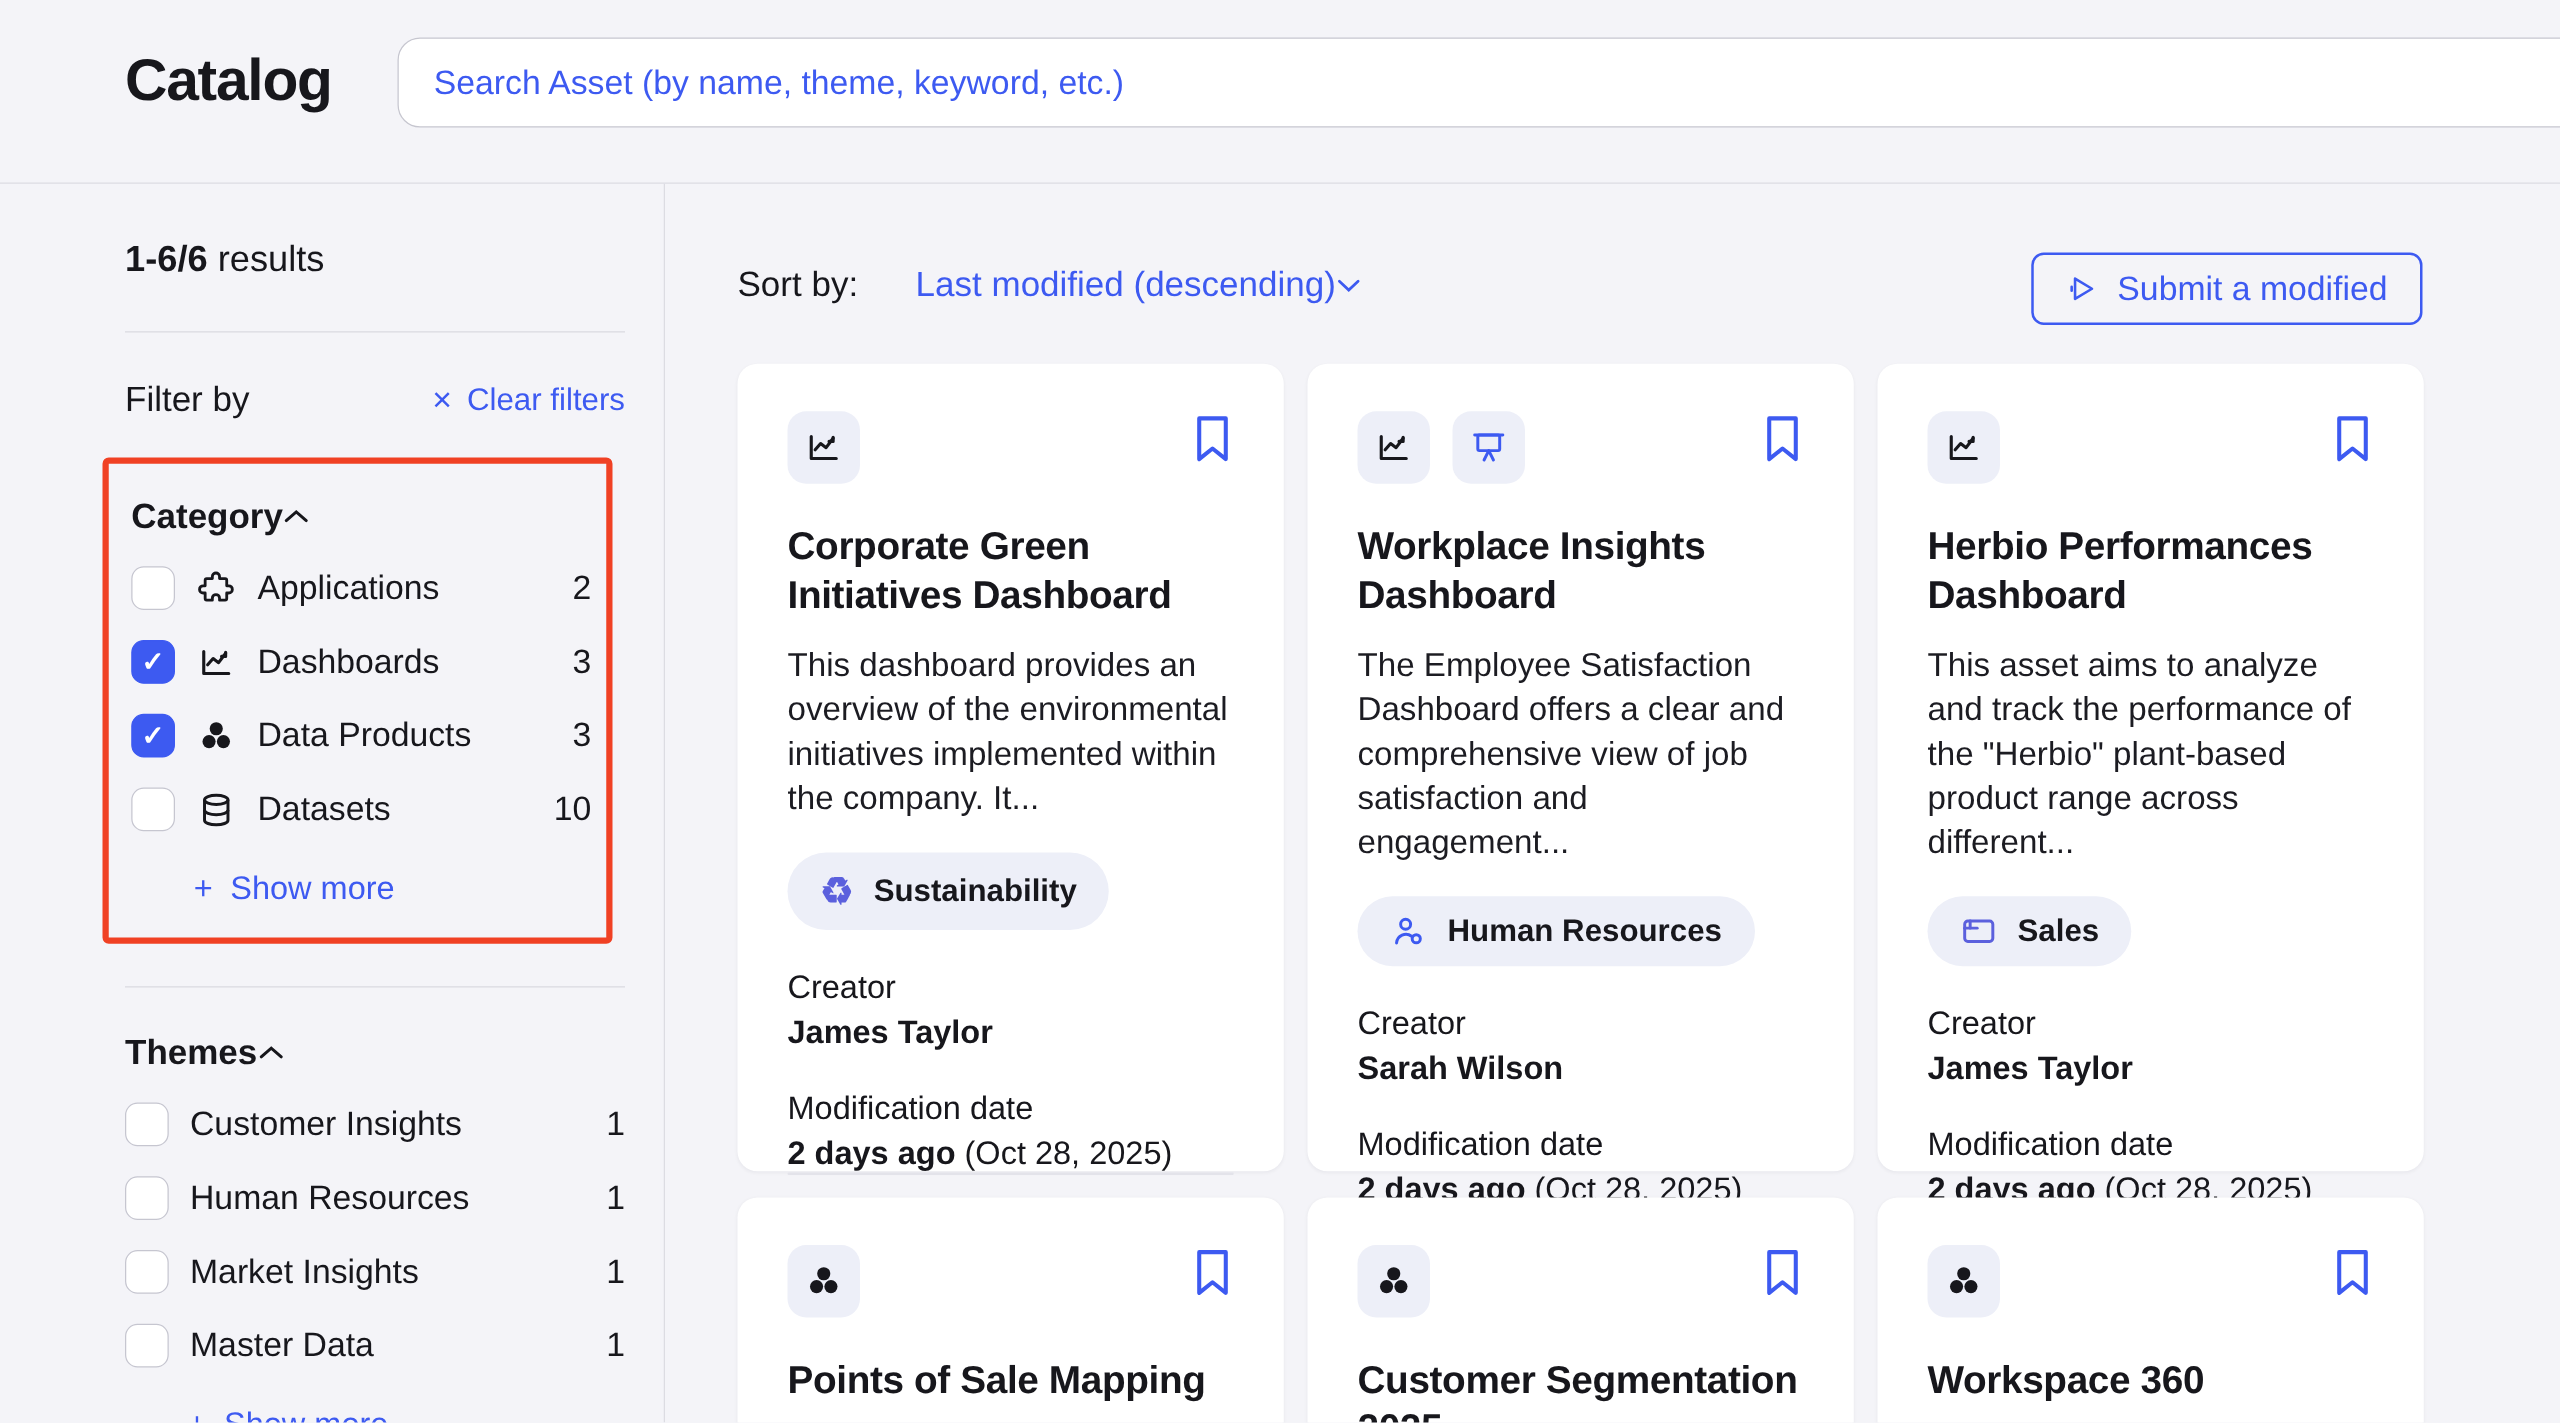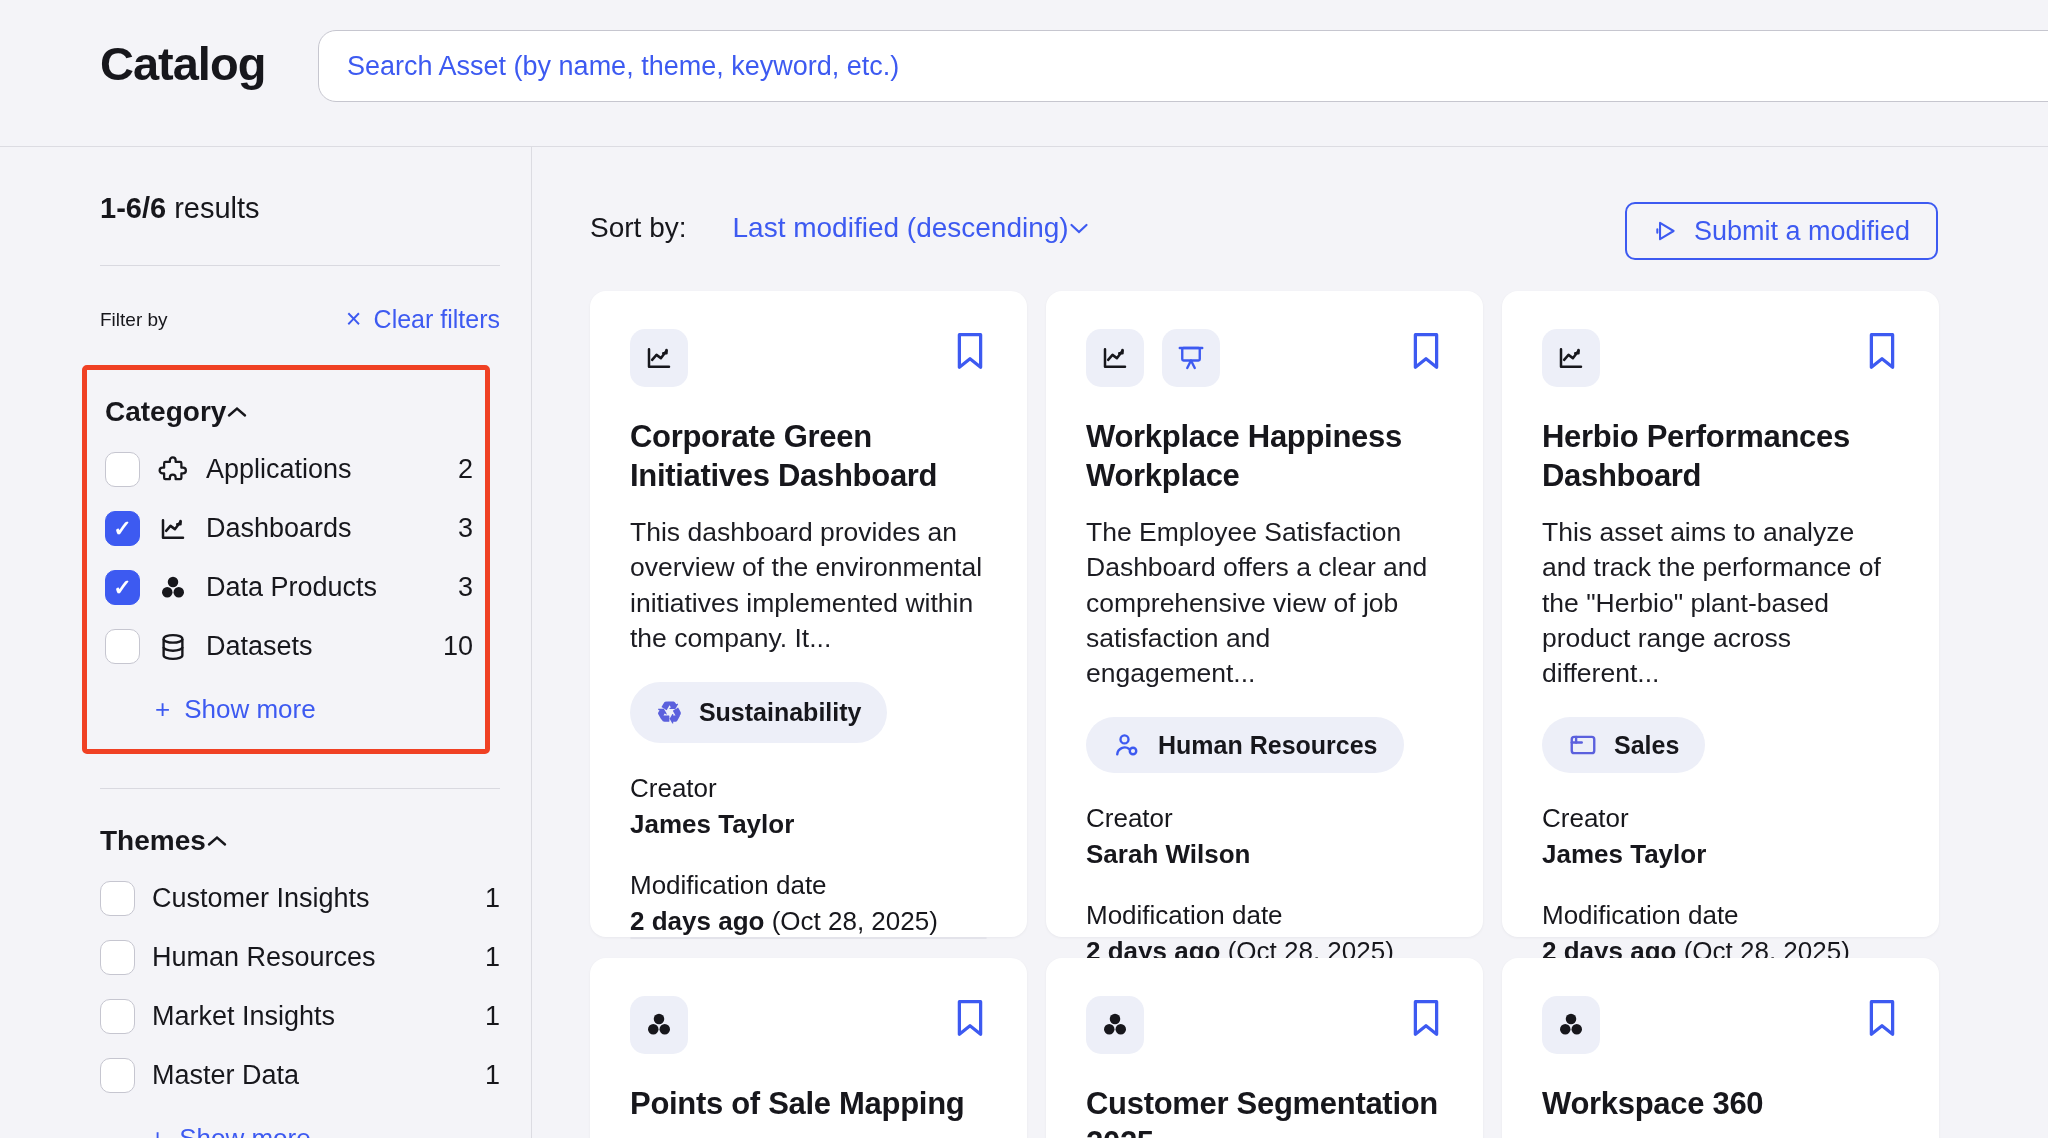--- a/index.html
+++ b/index.html
@@ -19,21 +19,21 @@
   .search-icon { position:absolute; right:22px; top:19px; }
   .header-divider { position:absolute; left:0; top:146px; width:2048px; height:1px; background:#dcdce2; }
   .v-divider { position:absolute; left:531px; top:147px; width:1px; height:991px; background:#dcdce2; }
 
   
   .sidebar { position:absolute; left:100px; top:192px; width:400px; }
   .results { font-size:29px; }
   .results b { font-weight:800; }
   .sb-divider { border:none; border-top:1px solid #d9d9e0; margin:40px 0 0 0; }
   .filter-row { margin-top:38px; display:flex; justify-content:space-between; align-items:center; }
-  .filter-row .flabel { font-size:19px;text-align:center; }
+  .filter-row .flabel { font-size:28px;text-align:center; }
   .clear-filters { color:#3D5AF1; font-size:25px; display:flex; align-items:center; gap:12px; cursor:pointer; }
   .clear-filters .x { font-size:27px; }
 
   .category-box { margin:30px 0 0 -18px; width:408px; border:5px solid #F04124; border-radius:5px; padding:26px 12px 24px 18px; }
   .section-header { display:flex; justify-content:flex-start; align-items:center; font-size:28px; font-weight:700; }
   .chev { color:#17171c; }
   .frow { display:flex; align-items:center; gap:17px; margin-top:24px; font-size:27px; }
   .cbox { width:35px; height:35px; border:1.6px solid #c6c6d0; border-radius:10px; background:#fff; flex:0 0 auto;
           display:flex; align-items:center; justify-content:center; cursor:pointer; }
   .cbox.checked { background:#3D5AF1; border-color:#3D5AF1; color:#fff; font-size:22px; font-weight:700; }
@@ -302,21 +302,21 @@
             <rect x="5" y="4" width="14" height="10" rx="1"></rect>
             <path d="m9 20 3-6 3 6"></path>
           </svg>
       </span>
     </div>
     <span class="bookmark">
       <svg width="34" height="40" viewBox="0 0 24 28" fill="none" stroke="#3D5AF1" stroke-width="2.3" stroke-linejoin="round">
           <path d="M4.5 2.5h15v23l-7.5-6-7.5 6z"></path>
         </svg>
     </span>
-    <div class="card-title">Workplace Happiness Workplace</div>
+    <div class="card-title">Workplace Insights Dashboard</div>
     <div class="card-desc">The Employee Satisfaction Dashboard offers a clear and comprehensive view of job satisfaction and engagement...</div>
     <div class="tag">
       <svg width="30" height="30" viewBox="0 0 24 24" fill="none" stroke="#3D5AF1" stroke-width="1.9" stroke-linecap="round">
           <circle cx="10" cy="7.5" r="3.2"></circle>
           <path d="M4.2 19.5a6 6 0 0 1 9.6-4.3"></path>
           <circle cx="16.8" cy="16.8" r="2.6"></circle>
         </svg>
       <span>Human Resources</span>
     </div>
     <div class="meta-label">Creator</div>

